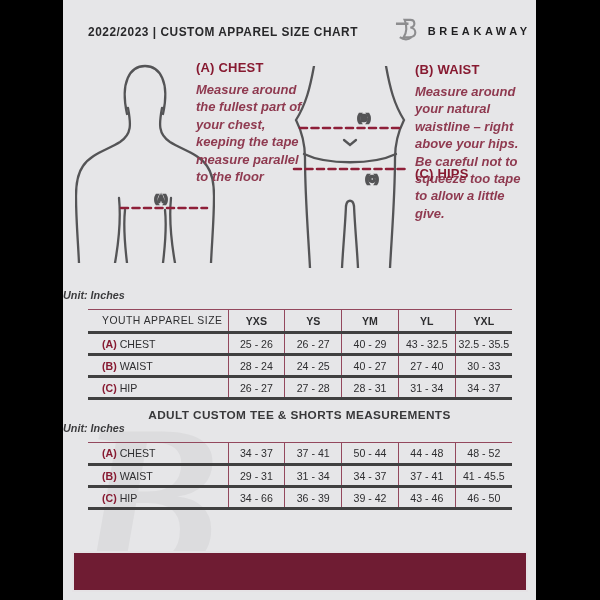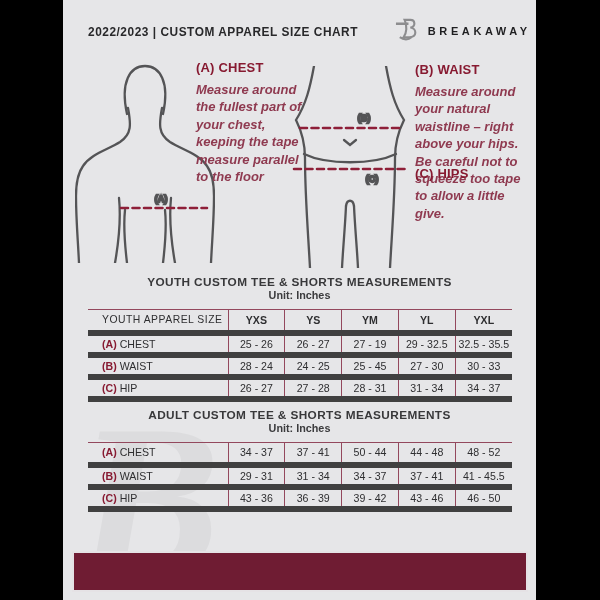--- a/index.html
+++ b/index.html
@@ -21,27 +21,27 @@
   
   .fig{position:absolute;}
   .guide{position:absolute;z-index:1;}
   .guide h3{margin:0 0 6px 0;font-size:13px;font-weight:700;color:#871a31;letter-spacing:.2px;}
   .guide p{margin:0;font-size:13px;font-style:italic;font-weight:600;
            color:#8f3a50;line-height:1.34;}
 
   
   .tbl-title{position:absolute;left:0;right:0;text-align:center;font-weight:700;
              font-size:11.8px;color:#38383a;letter-spacing:.4px;z-index:1;}
-  .tbl-unit{position:absolute;left:0;right:0;text-align:center;
+  .tbl-unit{position:absolute;left:0;right:0;font-style:italic;
             font-size:10.8px;font-weight:600;color:#3b3b3d;z-index:1;}
   table.size{position:absolute;left:25px;width:424px;border-collapse:collapse;
              table-layout:fixed;z-index:1;}
   table.size tr{height:22px;}
   table.size tr.head{height:23px;}
-  table.size td{border-top:1px solid #93485d;border-bottom:6px solid #404040;
+  table.size td{border-top:1px solid #93485d;border-bottom:3px solid #404040;
                 font-size:10.6px;color:#2e2e30;text-align:center;padding:0;}
   table.size td + td{border-left:1px solid #93485d;}
   table.size td.lbl{text-align:left;padding-left:14px;}
   table.size tr.head td{font-weight:700;}
   table.size tr.head td.lbl{font-weight:400;letter-spacing:.5px;font-size:10.4px;}
   .mk{color:#871a31;font-weight:700;}
 
   
   .watermark{position:absolute;left:14px;top:392px;font-size:215px;line-height:1;
              font-weight:700;font-style:italic;color:#dcdcde;z-index:0;
@@ -119,21 +119,20 @@
       <h3>(B) WAIST</h3>
       <p>Measure around your natural waistline – right above your hips. Be careful not to squeeze too tape to allow a little give.</p>
     </div>
 
     <div class="guide" style="left:352px;top:166px;width:118px;">
       <h3>(C) HIPS</h3>
     </div>
 
     <div class="watermark">B</div>
 
-    <div class="tbl-title" style="top:275px;">YOUTH CUSTOM TEE &amp; SHORTS MEASUREMENTS</div>
     <div class="tbl-unit" style="top:289px;">Unit: Inches</div>
     <table class="size" style="top:309px;">
       <colgroup>
           <col style="width:140px">
           <col style="width:56.8px">
           <col style="width:56.8px">
           <col style="width:56.8px">
           <col style="width:56.8px">
           <col style="width:56.8px">
         </colgroup>
@@ -143,30 +142,30 @@
         <td>YXS</td>
         <td>YS</td>
         <td>YM</td>
         <td>YL</td>
         <td>YXL</td>
       </tr>
       <tr>
         <td class="lbl"><span class="mk">(A)</span><span> CHEST</span></td>
         <td>25 - 26</td>
         <td>26 - 27</td>
-        <td>27 - 19</td>
-        <td>29 - 32.5</td>
+        <td>40 - 29</td>
+        <td>43 - 32.5</td>
         <td>32.5 - 35.5</td>
       </tr>
       <tr>
         <td class="lbl"><span class="mk">(B)</span><span> WAIST</span></td>
         <td>28 - 24</td>
         <td>24 - 25</td>
-        <td>25 - 45</td>
-        <td>27 - 30</td>
+        <td>40 - 27</td>
+        <td>27 - 40</td>
         <td>30 - 33</td>
       </tr>
       <tr>
         <td class="lbl"><span class="mk">(C)</span><span> HIP</span></td>
         <td>26 - 27</td>
         <td>27 - 28</td>
         <td>28 - 31</td>
         <td>31 - 34</td>
         <td>34 - 37</td>
       </tr>
@@ -196,21 +195,21 @@
       <tr>
         <td class="lbl"><span class="mk">(B)</span><span> WAIST</span></td>
         <td>29 - 31</td>
         <td>31 - 34</td>
         <td>34 - 37</td>
         <td>37 - 41</td>
         <td>41 - 45.5</td>
       </tr>
       <tr>
         <td class="lbl"><span class="mk">(C)</span><span> HIP</span></td>
-        <td>43 - 36</td>
+        <td>34 - 66</td>
         <td>36 - 39</td>
         <td>39 - 42</td>
         <td>43 - 46</td>
         <td>46 - 50</td>
       </tr>
     </tbody>
       </table>
 
     <div class="footer-bar"></div>
 

